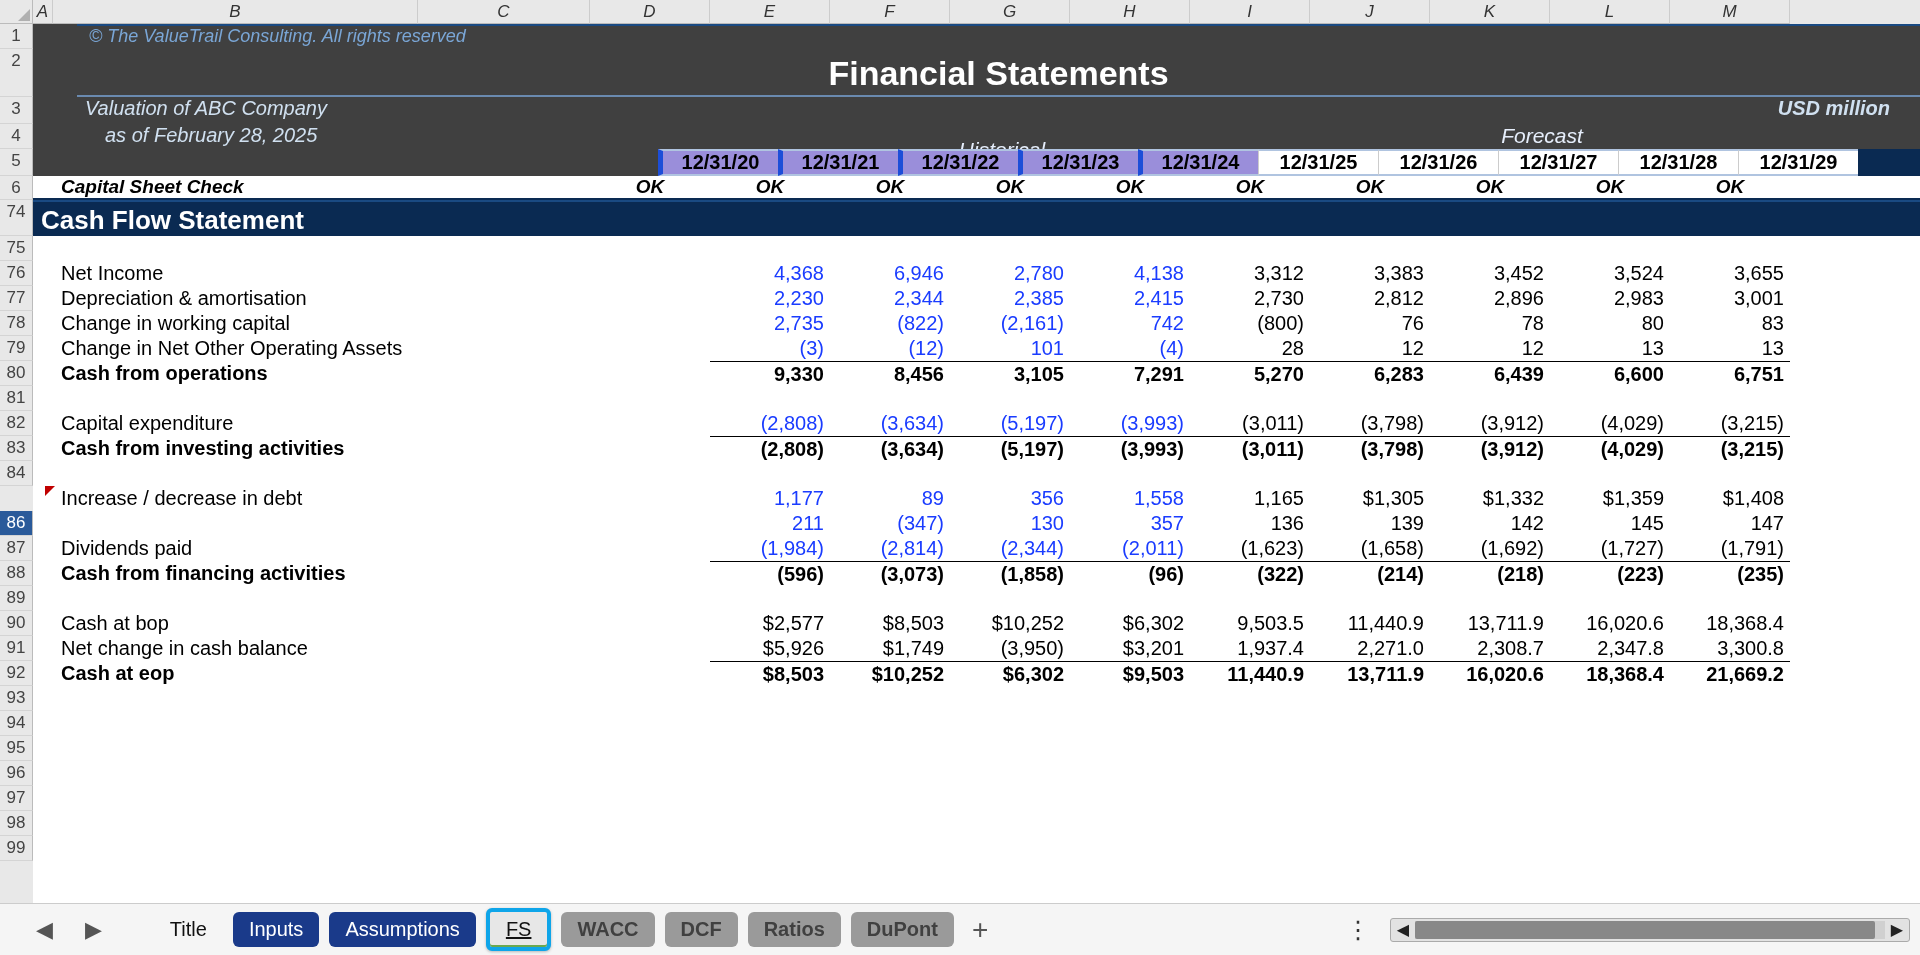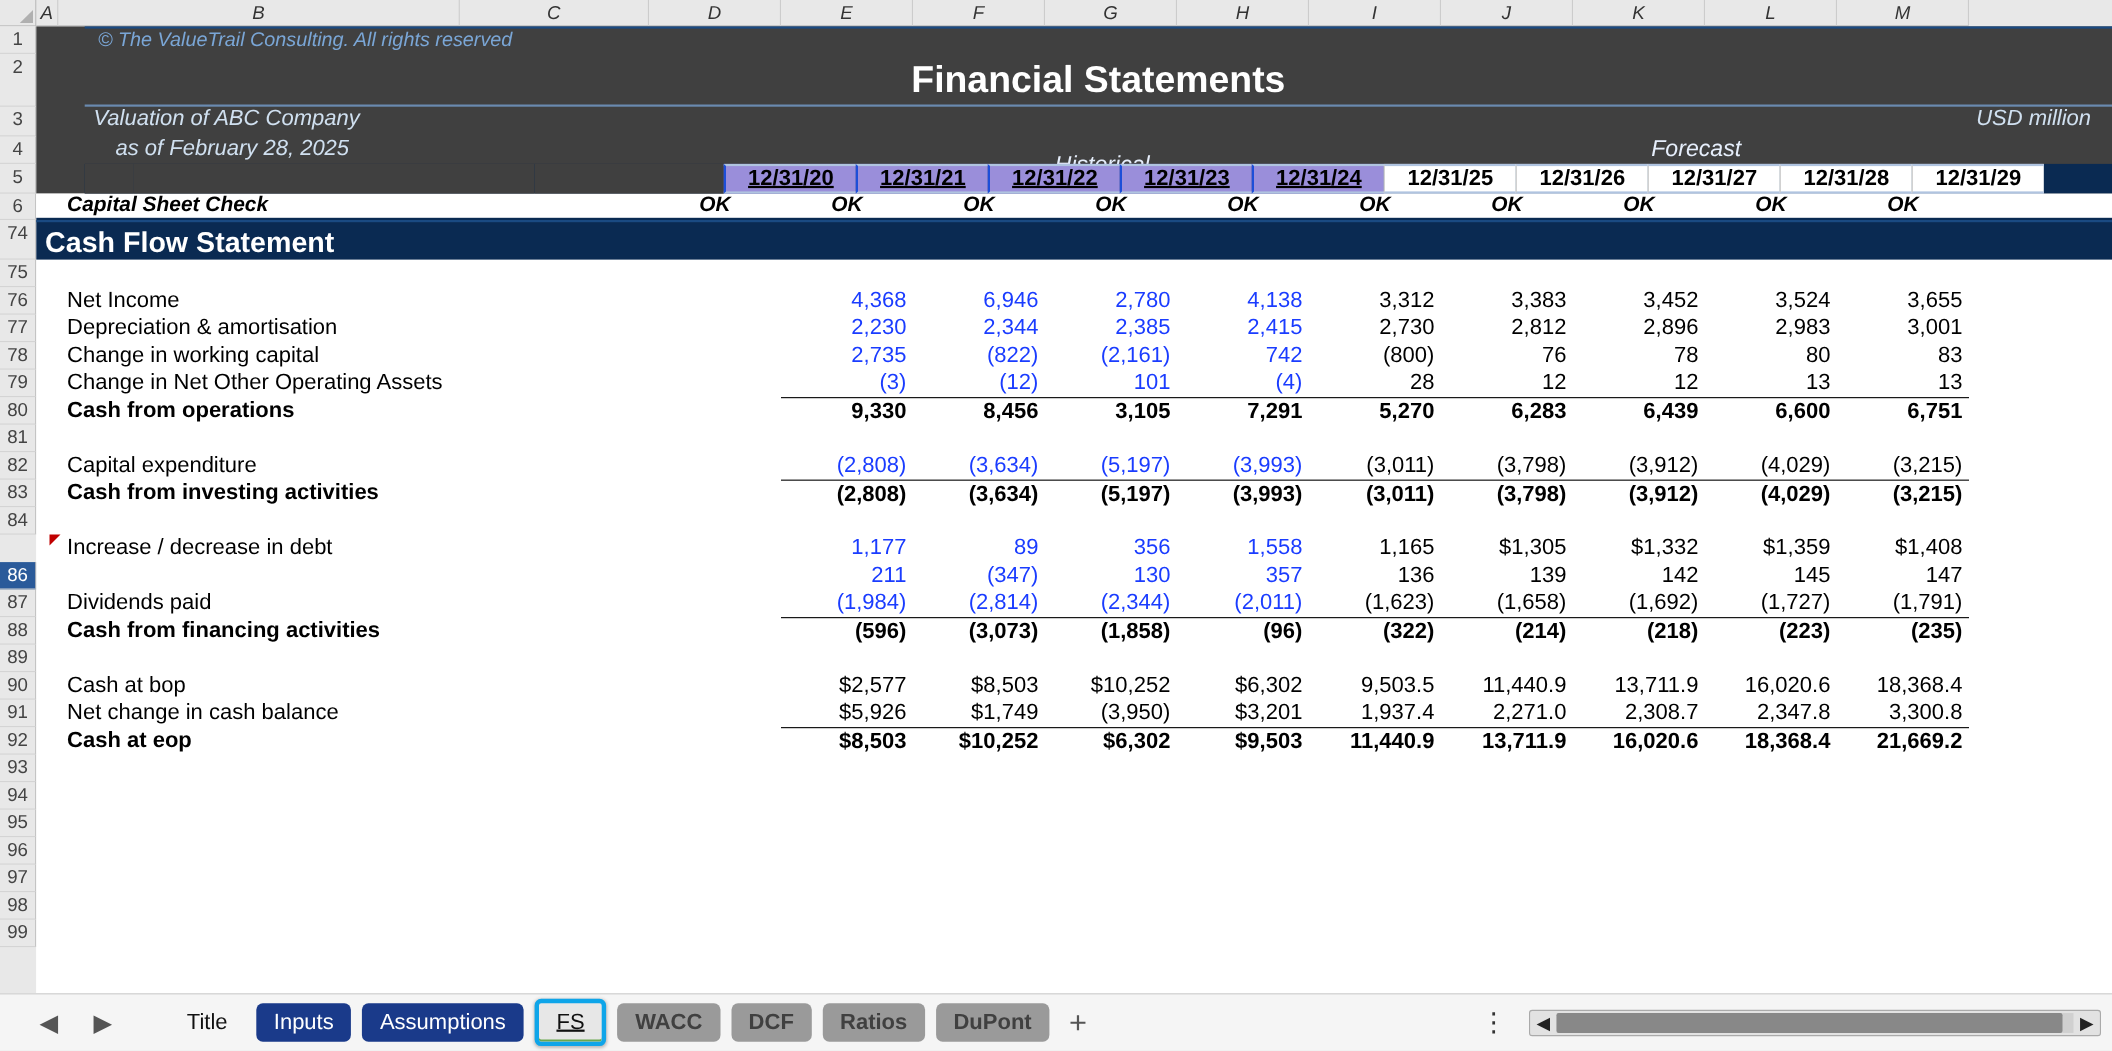--- a/index.html
+++ b/index.html
@@ -143,21 +143,21 @@
     background: #0a2a52;
   }
   .date-c {
     text-align: center;
     font-weight: bold;
     font-size: 20px;
     border-top: 2px solid #b0c4e0;
     border-bottom: 2px solid #b0c4e0;
     line-height: 23px;
   }
-  .date-hist { background: #9a8eda; color: #000; border-left: 2px solid #1d4ed8; text-decoration: underline; }
+  .date-hist { background: #9a8eda; color: #000; border-left: 5px solid #1d4ed8; }
   .date-fore { background: #fff; color: #000; border-left: 1px solid #ccc; }
   .bs-check-row {
     height: 24px;
     display: flex;
     background: #fff;
     border-bottom: 2px solid #0a2a52;
   }
   .bs-label {
     font-style: italic;
     font-weight: bold;
@@ -321,21 +321,21 @@
       <div class="row-h" style="height: 25px;">99</div>
     </div>
 
   <div class="grid">
 
     <div class="banner">
       <div class="banner-top">© The ValueTrail Consulting. All rights reserved</div>
       <div class="banner-title">Financial Statements</div>
       <div class="banner-sub" style="position:relative;">
         <span>Valuation of  ABC Company</span>
-        <span class="usd" style="position:absolute; right:5px; top:0;">USD million</span>
+        <span class="usd" style="position:absolute; right:16px; top:0;font-weight:bold;">USD million</span>
       </div>
       <div class="banner-sub2">
         <div class="cA"></div>
         <div style="flex:0 0 537px;">as of February 28, 2025</div>
         <div class="cD"></div>
         <div class="section-label" style="width:480px;margin-top:14px;">Historical</div>
         <div class="section-label" style="width:600px;">Forecast</div>
       </div>
       <div class="dates-row">
         <div class="cA banner"></div>

